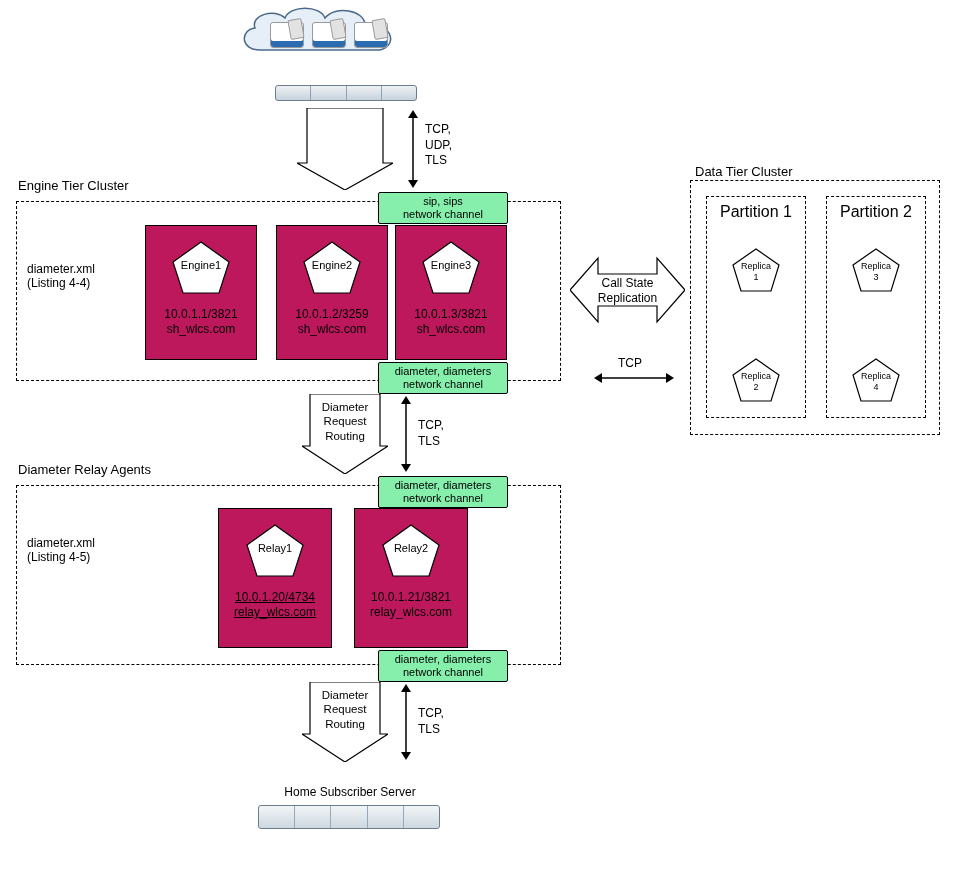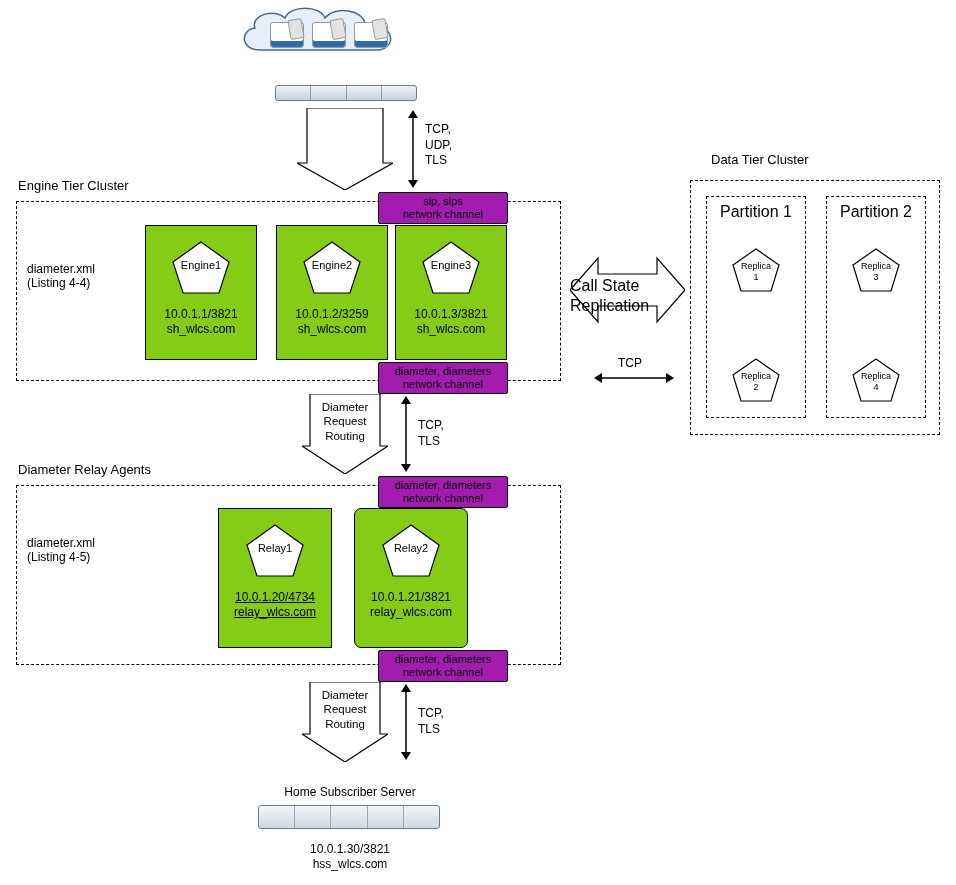--- a/index.html
+++ b/index.html
@@ -23,21 +23,21 @@
   .label {
     font-size: 12px;
     line-height: 1.25;
     text-align: center;
   }
   .label-left {
     text-align: left;
   }
   .channel-box {
     border: 1px solid #000;
-    background: #a21caf;
+    background: #86efac;
     text-align: center;
     box-sizing: border-box;
     padding: 2px 4px;
     font-size: 11px;
     line-height: 1.2;
     border-radius: 2px;
   }
   svg { display: block; }
 
   
@@ -103,21 +103,21 @@
   }
   .server div {
     flex: 1;
     border-right: 1px solid #95a9ba;
   }
   .server div:last-child { border-right: none; }
 
   .node-box {
     border: 1px solid #000;
     box-sizing: border-box;
-    background: #84cc16;
+    background: #be185d;
     text-align: center;
     padding: 8px 4px;
     display: flex;
     flex-direction: column;
     align-items: center;
     justify-content: flex-start;
   }
 
   .pentagon {
     width: 60px;
@@ -190,21 +190,22 @@
     text-align: left;
     line-height: 1.3;
   }
 
   .big-doublearrow {
     position: absolute;
   }
   .big-doublearrow .txt {
     position: absolute;
     width: 100%;
-    font-size: 16px;
+    text-align: center;
+    font-size: 12px;
     line-height: 1.25;
     top: 22px;
   }
 
 </style>
 </head>
 <body>
 
 <div class="diagram">
 
@@ -293,21 +294,21 @@
 Replication</div>
   </div>
 
   <svg class="abs" style="left:594px; top:370px;" width="80" height="16">
     <line x1="6" y1="8" x2="74" y2="8" class="doublearrow-vert"></line>
     <polygon points="0,8 8,3 8,13" class="arrowhead"></polygon>
     <polygon points="80,8 72,3 72,13" class="arrowhead"></polygon>
   </svg>
   <div class="abs label" style="left:618px; top:356px;">TCP</div>
 
-  <div class="cluster-caption" style="left:695px; top:152px;margin-left:16px;">Data Tier Cluster</div>
+  <div class="cluster-caption" style="left:695px; top:164px;">Data Tier Cluster</div>
 
   <div class="dashed-box abs" style="left:690px; top:180px; width:250px; height:255px;">
 
     <div class="inner-dashed abs" style="left:15px; top:15px; width:100px; height:222px;">
       <div class="partition-label">Partition 1</div>
       <div class="pentagon-small">
         <svg viewBox="0 0 50 46">
             <polygon points="25,2 48,18 40,44 10,44 2,18" fill="#fff" stroke="#000" stroke-width="1.2"></polygon>
             <text x="25" y="22" text-anchor="middle" font-size="9">Replica</text>
             <text x="25" y="33" text-anchor="middle" font-size="9">1</text>
@@ -372,21 +373,21 @@
   <div class="node-box abs" style="left:218px; top:508px; width:114px; height:140px;text-decoration:underline;">
     <div class="pentagon">
       <svg viewBox="0 0 60 55">
           <polygon points="30,2 58,22 48,53 12,53 2,22" fill="#fff" stroke="#000" stroke-width="1.2"></polygon>
           <text x="30" y="29" text-anchor="middle" class="penta-label">Relay1</text>
         </svg>
     </div>
     <div class="label" style="white-space:pre-line;">10.0.1.20/4734
 relay_wlcs.com</div>
   </div>
-  <div class="node-box abs" style="left:354px; top:508px; width:114px; height:140px;border-radius:7px;">
+  <div class="node-box abs" style="left:354px; top:508px; width:114px; height:140px;">
     <div class="pentagon">
       <svg viewBox="0 0 60 55">
           <polygon points="30,2 58,22 48,53 12,53 2,22" fill="#fff" stroke="#000" stroke-width="1.2"></polygon>
           <text x="30" y="29" text-anchor="middle" class="penta-label">Relay2</text>
         </svg>
     </div>
     <div class="label" style="white-space:pre-line;">10.0.1.21/3821
 relay_wlcs.com</div>
   </div>
 
@@ -410,16 +411,14 @@
 TLS</div>
 
   <div class="abs label" style="left:260px; top:785px; width:180px;">Home Subscriber Server</div>
   <div class="server abs" style="left:258px; top:805px;">
     <div></div>
       <div></div>
       <div></div>
       <div></div>
       <div></div>
   </div>
-  <div class="abs label" style="left:260px; top:842px; width:180px; white-space:pre-line;">10.0.1.30/3821
-hss_wlcs.com</div>
 
 </div>
 
 </body></html>

